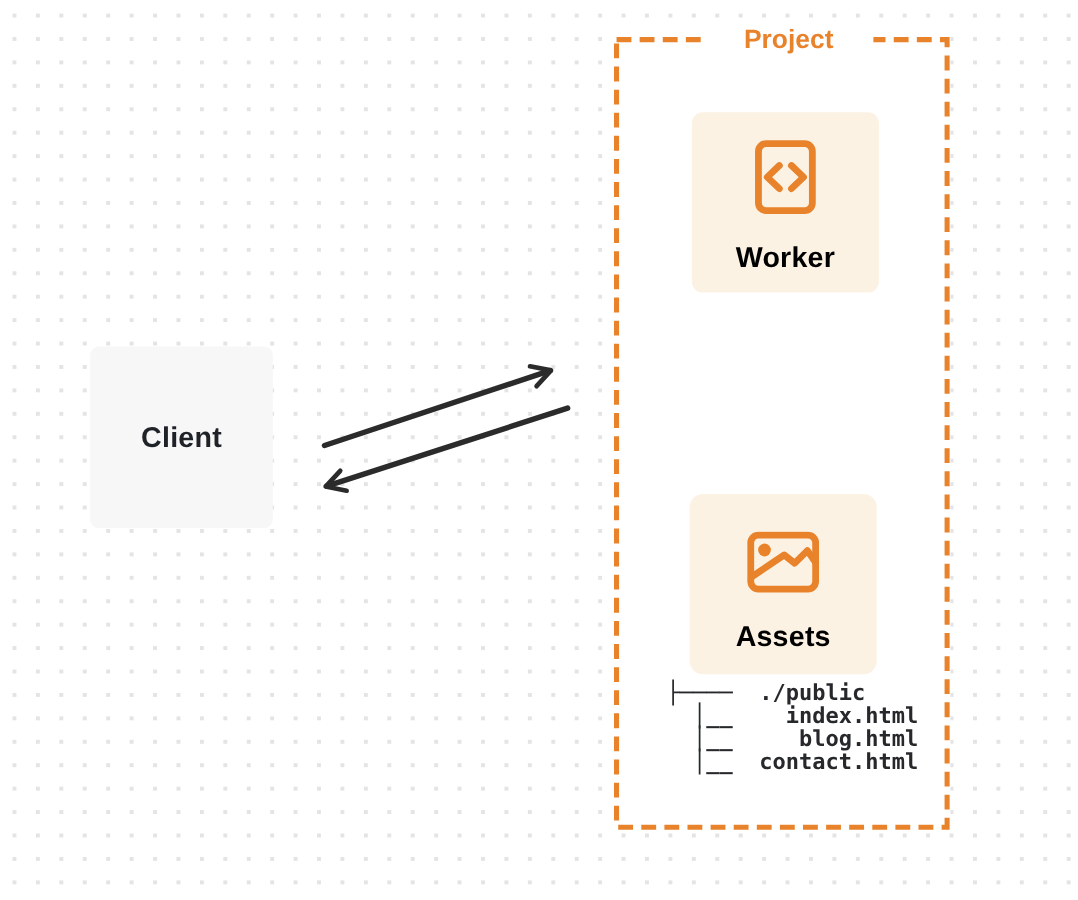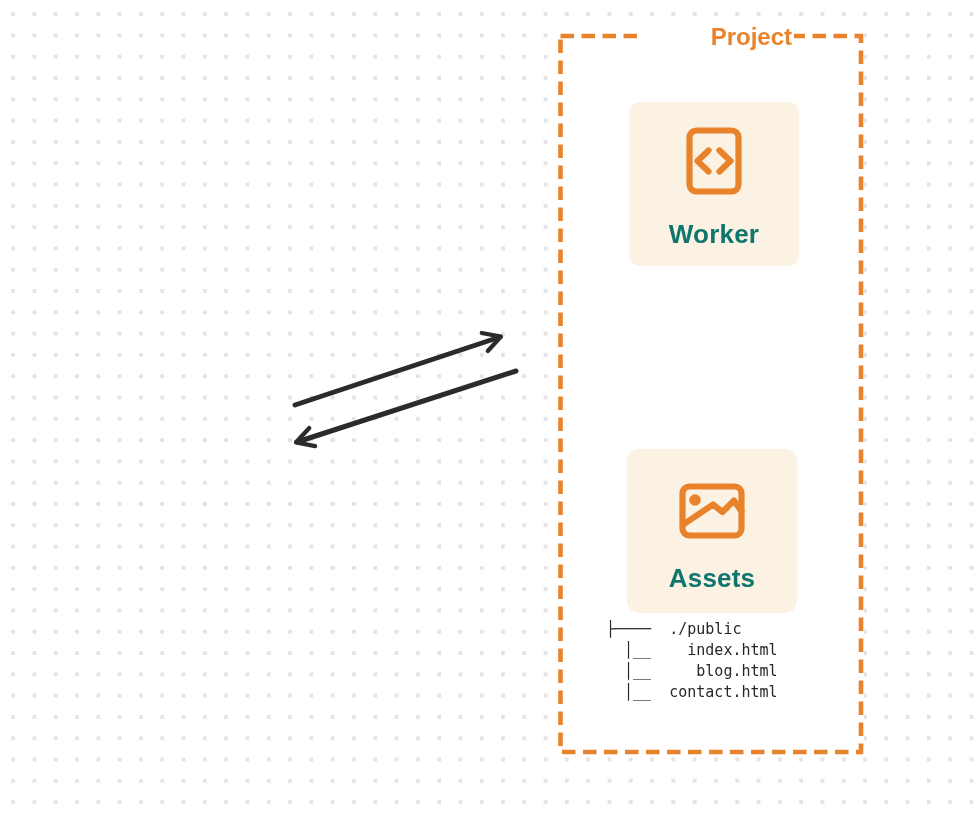--- a/index.html
+++ b/index.html
@@ -36,52 +36,55 @@
   .arrows-svg { position: absolute; left: 0; top: 0; pointer-events: none; }
 
   
   .project-fill {
     position: absolute; left: 558px; top: 33px; width: 306px; height: 722px;
     background: #ffffff;
   }
   .project-border-svg { position: absolute; left: 558px; top: 33px; }
   .project-title {
     position: absolute; left: 640px; top: 23px; width: 150px;
-    text-align: right; background: #ffffff; padding: 0 2px;
+    text-align: center; background: #ffffff; padding: 0 2px;
     font-size: 24px; line-height: 28px; font-weight: 700; color: #e8832c;
   }
 
   
   .card {
     position: absolute; width: 170px; height: 164px;
     background: #fcf2e3; border-radius: 10px;
     display: flex; flex-direction: column; align-items: center;
   }
   .card.worker { left: 629px; top: 102px; }
   .card.assets { left: 627px; top: 449px; border-radius: 12px; }
   .card.worker .icon-wrap { margin-top: 25px; height: 68px; }
   .card.assets .icon-wrap { margin-top: 34px; height: 56px; }
   .card .card-label {
-    margin-top: 24px; font-size: 26px; font-weight: 700; color: #0f766e;
+    margin-top: 24px; font-size: 26px; font-weight: 700; color: #000000;
     line-height: 30px; letter-spacing: 0.2px;
   }
 
   
   .file-tree {
     position: absolute; left: 606px; top: 619px; margin: 0;
     font-family: "DejaVu Sans Mono", "Liberation Mono", monospace;
-    font-size: 15px; line-height: 21px; font-weight: 400; color: #26282b;
+    font-size: 20px; line-height: 21px; font-weight: 700; color: #26282b;
     white-space: pre;
   }
 </style>
 </head>
 <body>
 
 <div class="canvas">
 
+  <div class="client-box">
+    <span class="node-label">Client</span>
+  </div>
 
 
   <div class="project-fill"></div>
   <svg class="project-border-svg" width="306" height="722" viewBox="0 0 306 722">
     <rect x="2.5" y="3" width="300.5" height="716" fill="none" stroke="#e8832c" stroke-width="4.6" stroke-dasharray="13.5 7.5"></rect>
   </svg>
   <div class="project-title">Project</div>
 
   <div class="card worker">
     <span class="icon-wrap">

